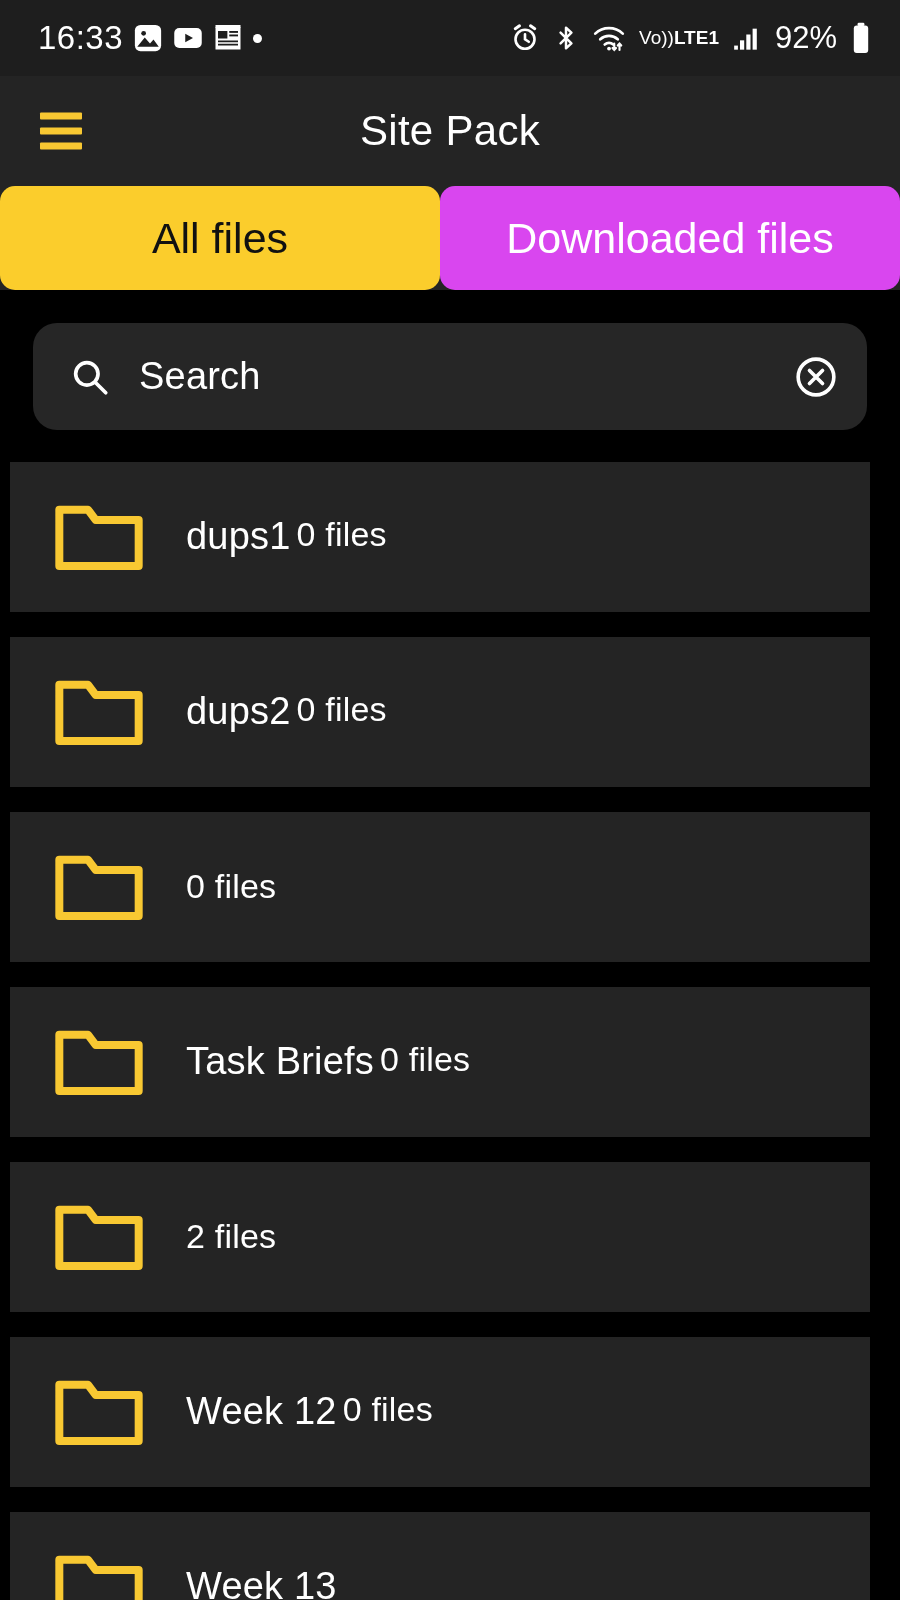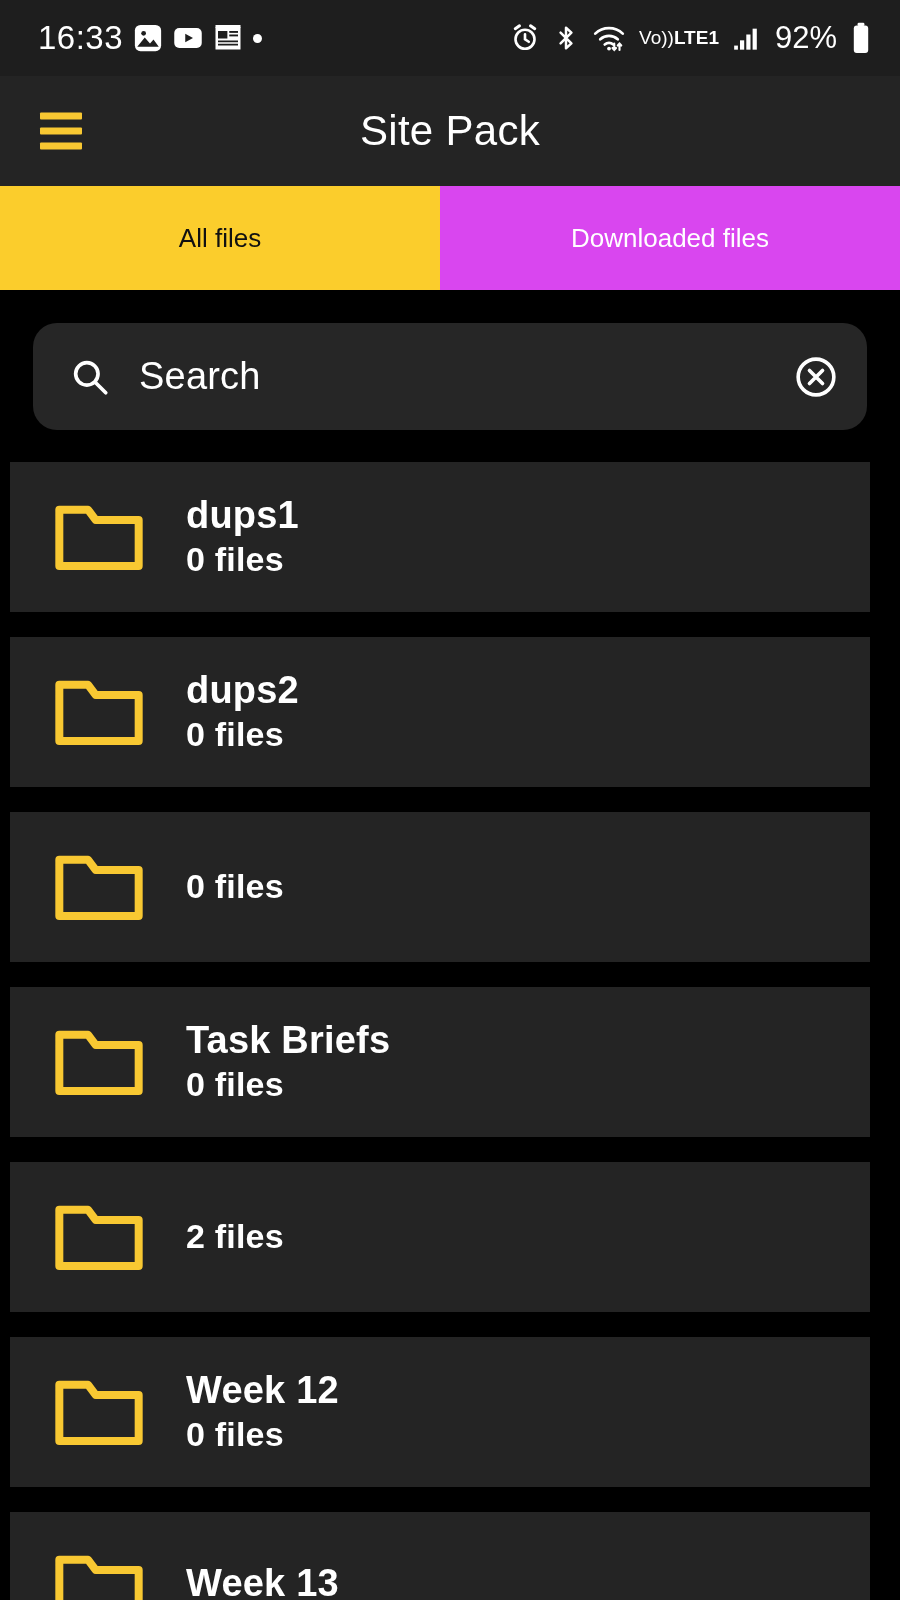--- a/index.html
+++ b/index.html
@@ -41,21 +41,21 @@
   .hamburger span{ display:block; height:7px; border-radius:1px; background:#F8C832; }
   .app-title{
     width:100%; text-align:center;
     color:#fff; font-size:42px; font-weight:400; letter-spacing:.3px;
   }
 
   
   .tabs{ display:flex; width:100%; height:104px; background:#242424; }
   .tab{
     display:flex; align-items:center; justify-content:center;
-    font-size:26px; cursor:pointer; user-select:none;
+    font-size:43px; cursor:pointer; user-select:none;border-radius:15px;
   }
   .tab.active{ background:#FBCD2C; color:#111; width:440px; }
   .tab.inactive{ background:#d946ef; color:#fff; flex:1; }
 
   
   .search-wrap{ background:#000; padding:33px 33px 32px 33px; }
   .search-bar{
     height:107px; background:#262626; border-radius:24px;
     display:flex; align-items:center; padding:0 28px 0 36px; gap:28px;
     cursor:text;
@@ -66,21 +66,21 @@
   .file-list{ background:#000; display:flex; flex-direction:column; gap:25px; }
   .file-row{
     background:#242424;
     height:150px;
     margin:0 30px 0 10px;
     display:flex; align-items:center;
     padding-left:40px; gap:38px;
     cursor:pointer;
   }
   .folder-icon{ flex:0 0 auto; width:98px; height:80px; }
-  .row-texts{ display:flex; flex-direction:column; justify-content:flex-end; gap:6px;font-weight:bold; }
+  .row-texts{ display:flex; flex-direction:row; justify-content:flex-end; gap:6px; }
   .row-title{ color:#fff; font-size:38px; line-height:1.05; letter-spacing:.2px; }
   .row-sub{ color:#fff; font-size:34px; line-height:1.05; letter-spacing:.2px; }
 </style>
 </head>
 <body>
 
 <div class="status-bar">
   <div class="status-left">
     <span class="clock">16:33</span>
     <span class="sicon">

